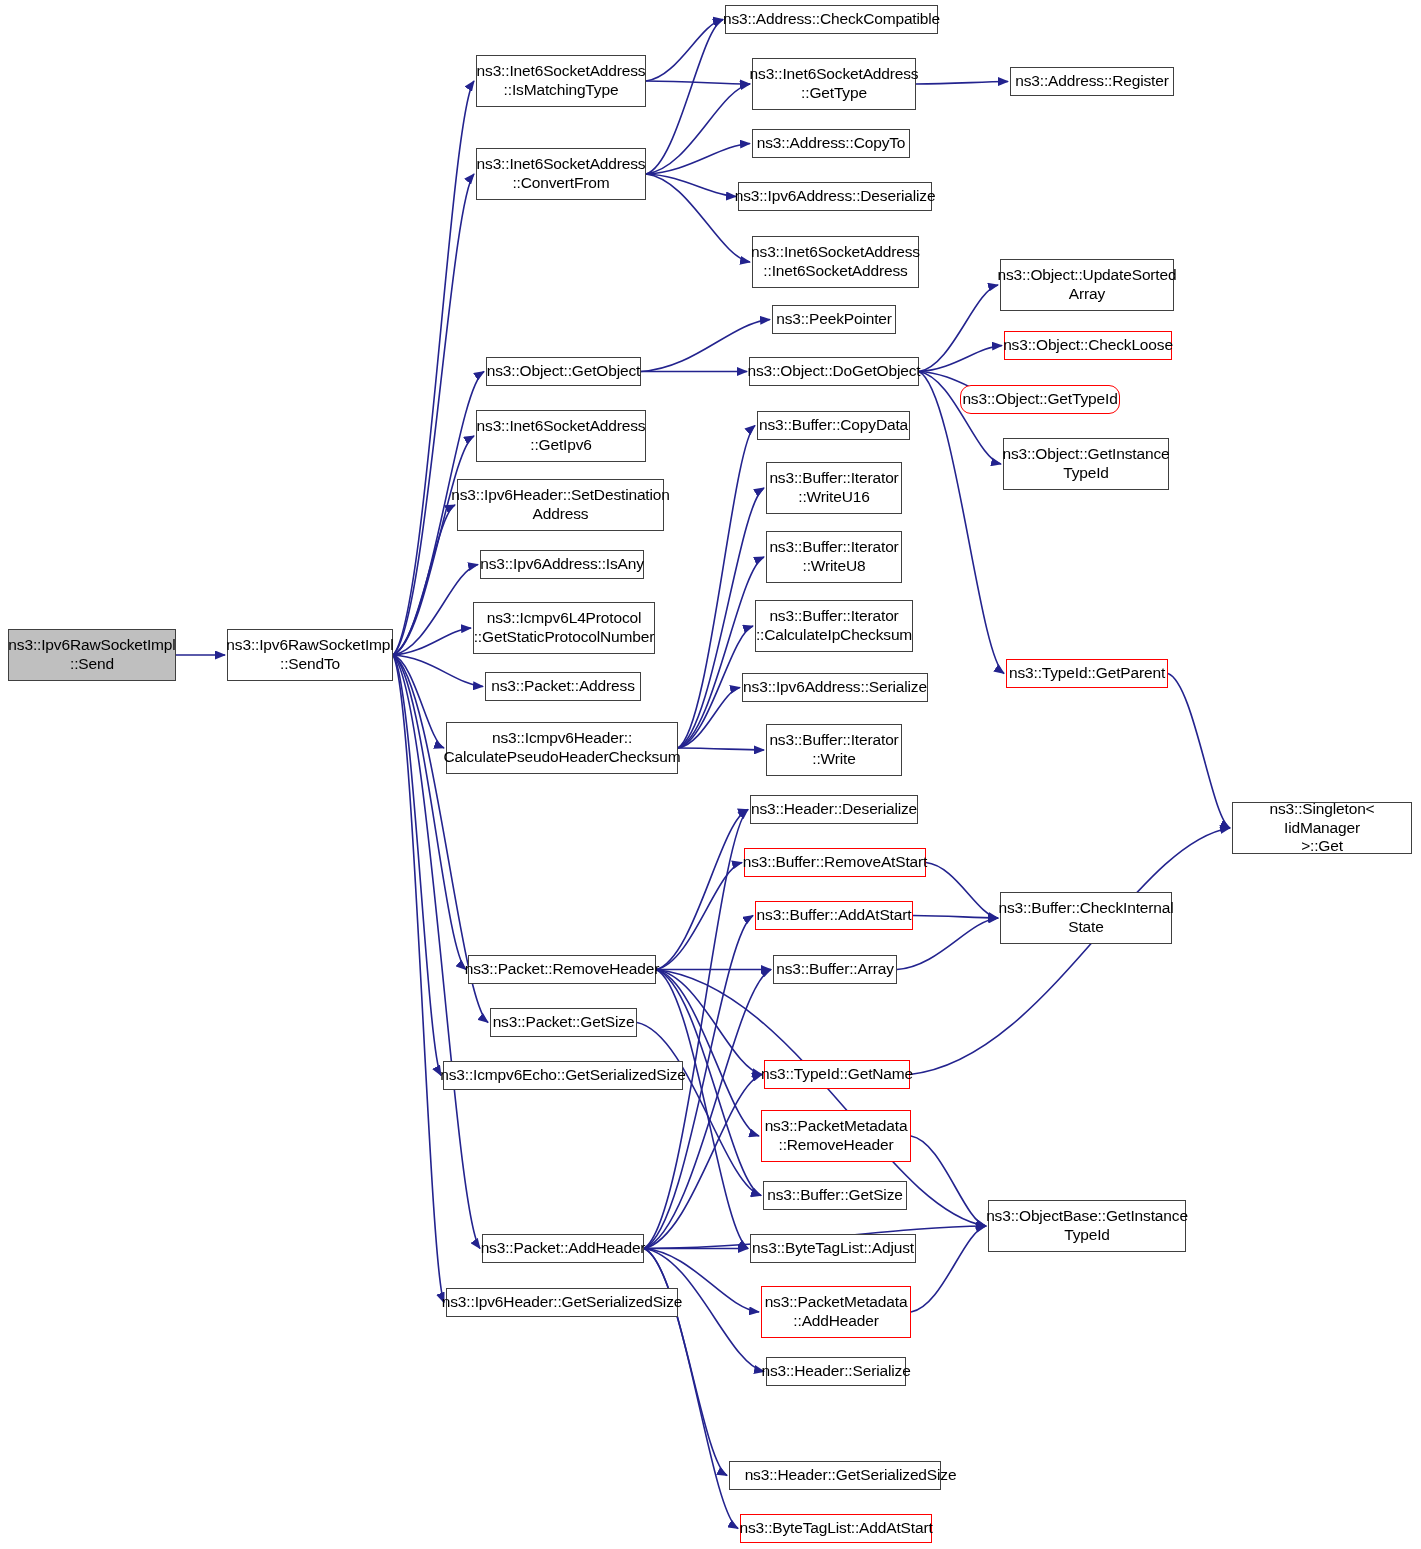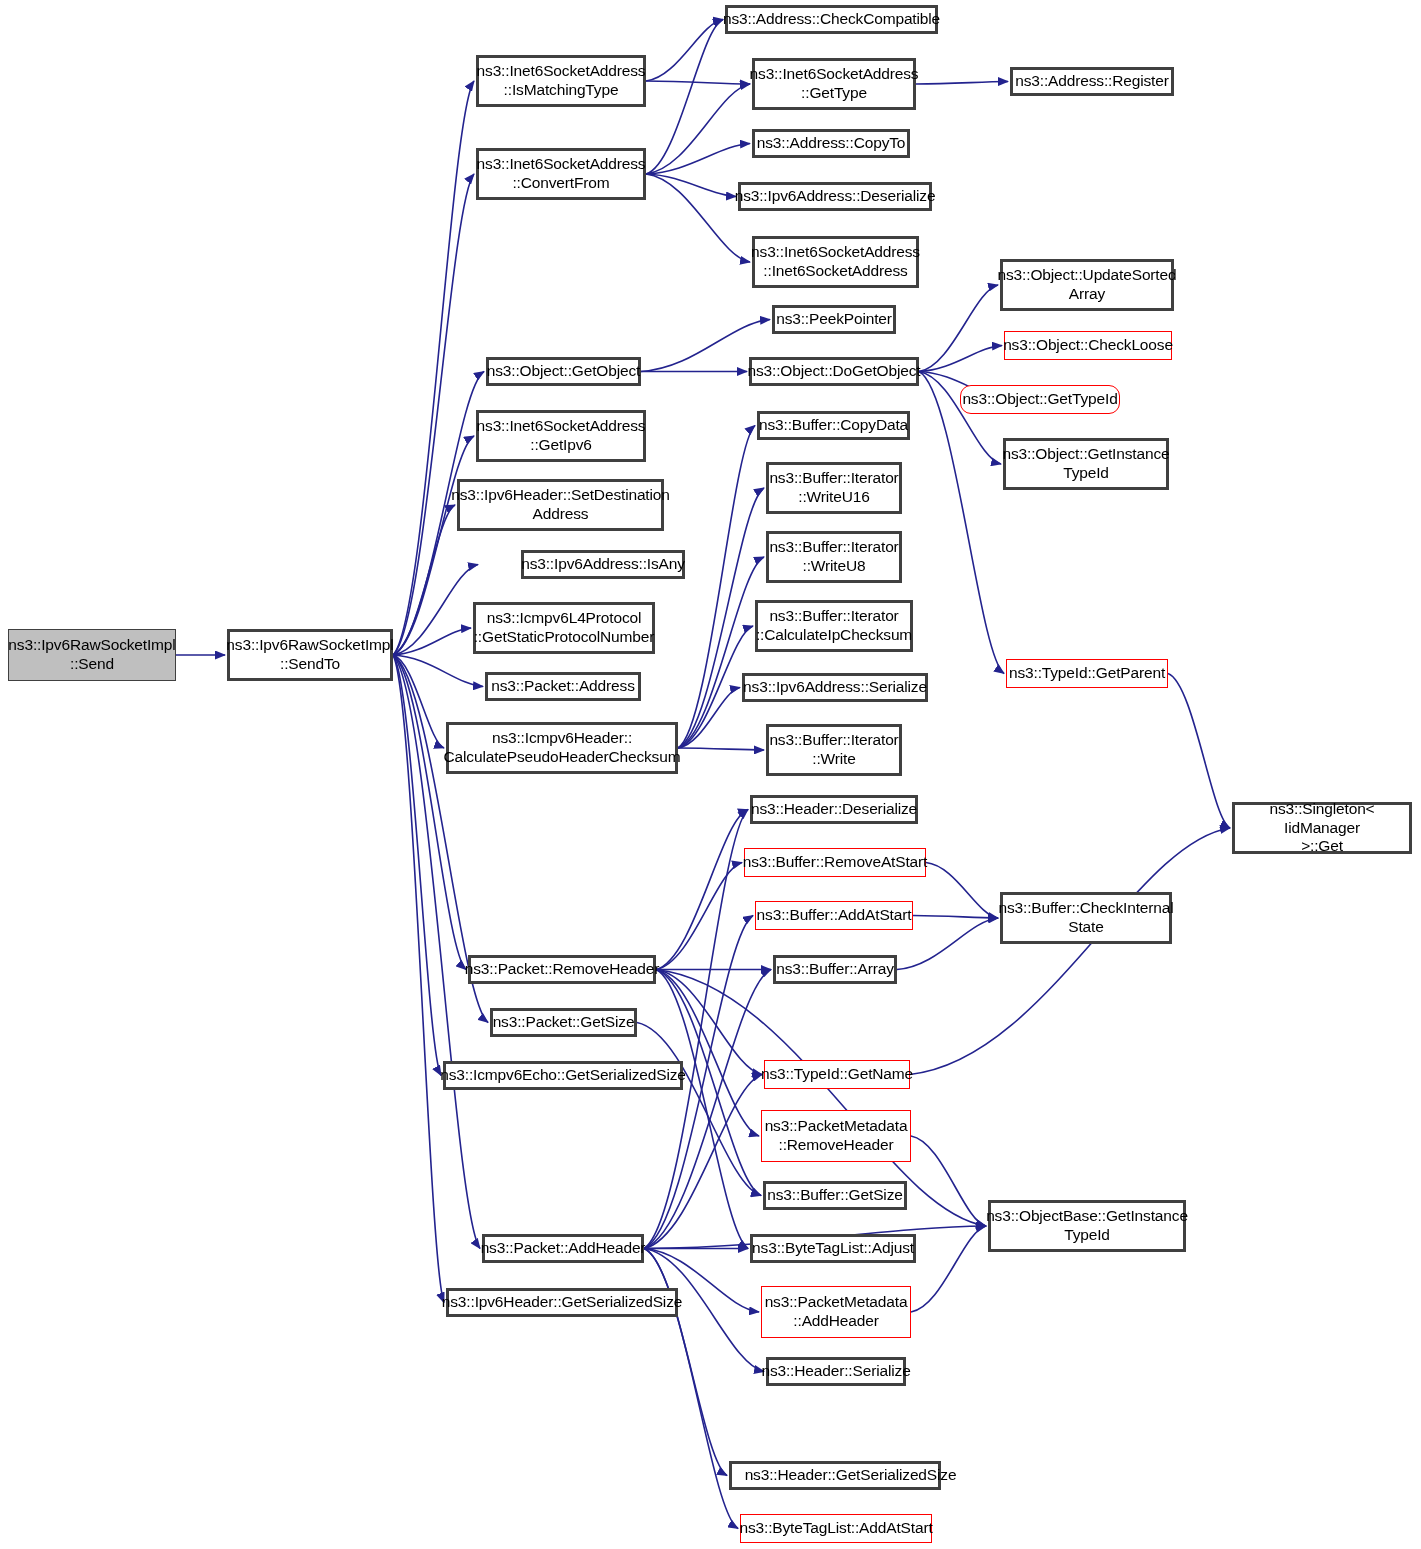--- a/index.html
+++ b/index.html
@@ -25,21 +25,21 @@
     pointer-events: none;
   }
   .node {
     position: absolute;
     box-sizing: border-box;
     display: flex;
     align-items: center;
     justify-content: center;
     text-align: center;
     background: #ffffff;
-    border: 3px solid #404040;
+    border: 1px solid #404040;
     color: #000000;
     font-size: 15.5px;
     line-height: 1.22;
     letter-spacing: -0.15px;
     padding: 1px 4px;
     white-space: pre-line;
     z-index: 5;
   }
   .node.red {
     border: 1px solid #ff0000;
@@ -152,21 +152,21 @@
 ::GetIpv6</div>
       <div class="node" style="left: 757px; top: 411px; width: 153px; height: 29px;">ns3::Buffer::CopyData</div>
       <div class="node" style="left: 1003px; top: 438px; width: 166px; height: 52px;">ns3::Object::GetInstance
 TypeId</div>
       <div class="node" style="left: 766px; top: 462px; width: 136px; height: 52px;">ns3::Buffer::Iterator
 ::WriteU16</div>
       <div class="node" style="left: 457px; top: 479px; width: 207px; height: 52px;">ns3::Ipv6Header::SetDestination
 Address</div>
       <div class="node" style="left: 766px; top: 531px; width: 136px; height: 52px;">ns3::Buffer::Iterator
 ::WriteU8</div>
-      <div class="node" style="left: 480px; top: 550px; width: 164px; height: 29px; margin-left: 41px;">ns3::Ipv6Address::IsAny</div>
+      <div class="node" style="left: 480px; top: 550px; width: 164px; height: 29px;">ns3::Ipv6Address::IsAny</div>
       <div class="node" style="left: 755px; top: 600px; width: 158px; height: 52px;">ns3::Buffer::Iterator
 ::CalculateIpChecksum</div>
       <div class="node" style="left: 473px; top: 602px; width: 182px; height: 52px;">ns3::Icmpv6L4Protocol
 ::GetStaticProtocolNumber</div>
       <div class="node red" style="left: 1006px; top: 659px; width: 162px; height: 29px;">ns3::TypeId::GetParent</div>
       <div class="node" style="left: 742px; top: 673px; width: 186px; height: 29px;">ns3::Ipv6Address::Serialize</div>
       <div class="node" style="left: 485px; top: 672px; width: 156px; height: 29px;">ns3::Packet::Address</div>
       <div class="node" style="left: 446px; top: 722px; width: 232px; height: 52px;">ns3::Icmpv6Header::
 CalculatePseudoHeaderChecksum</div>
       <div class="node" style="left: 766px; top: 724px; width: 136px; height: 52px;">ns3::Buffer::Iterator

